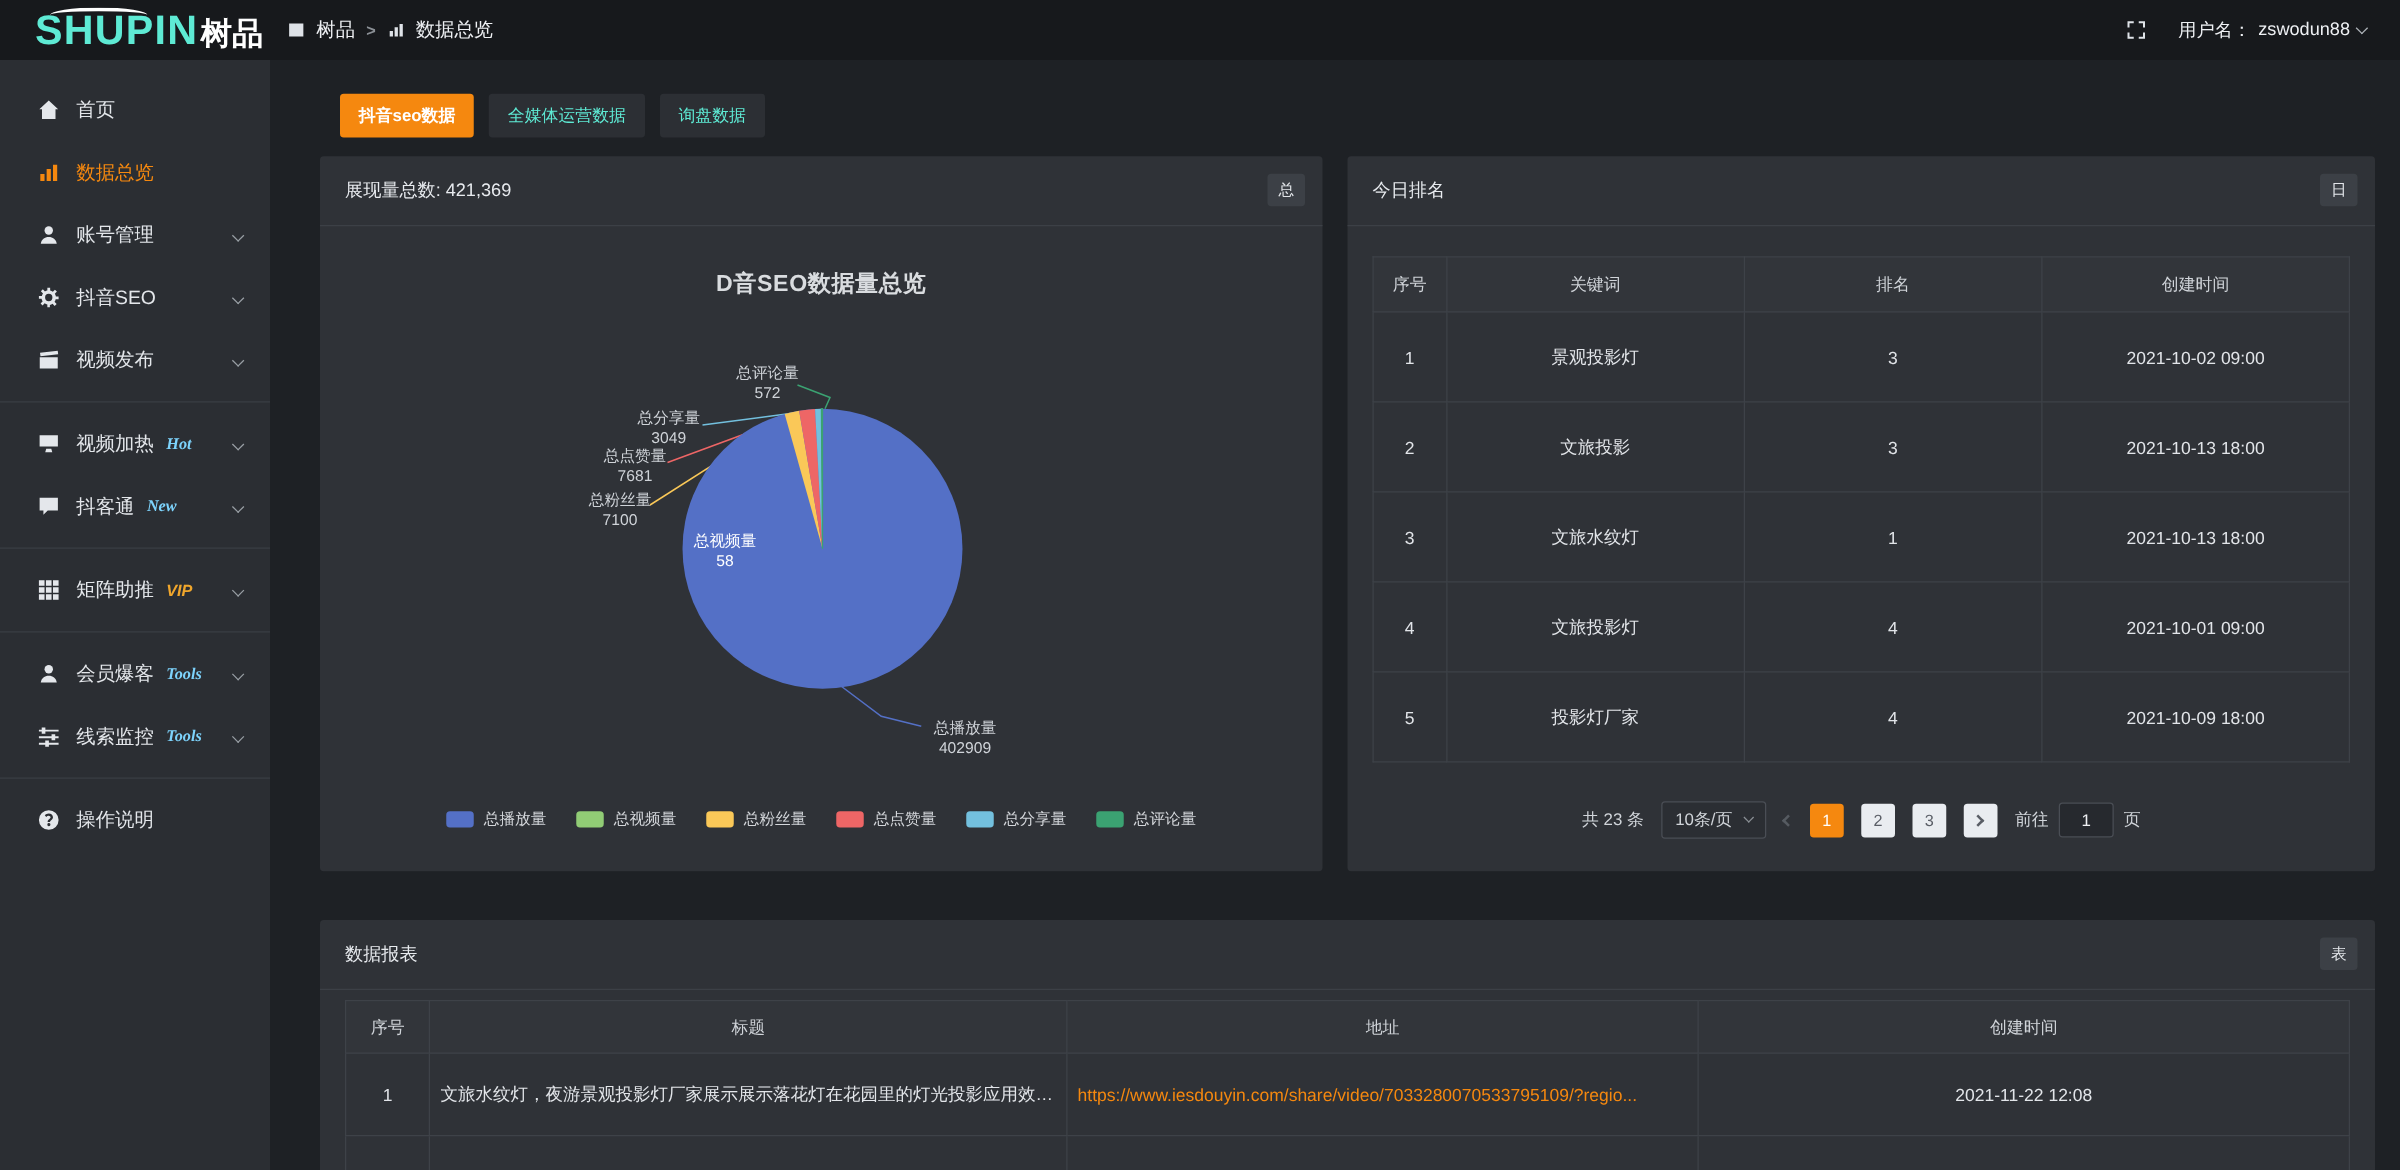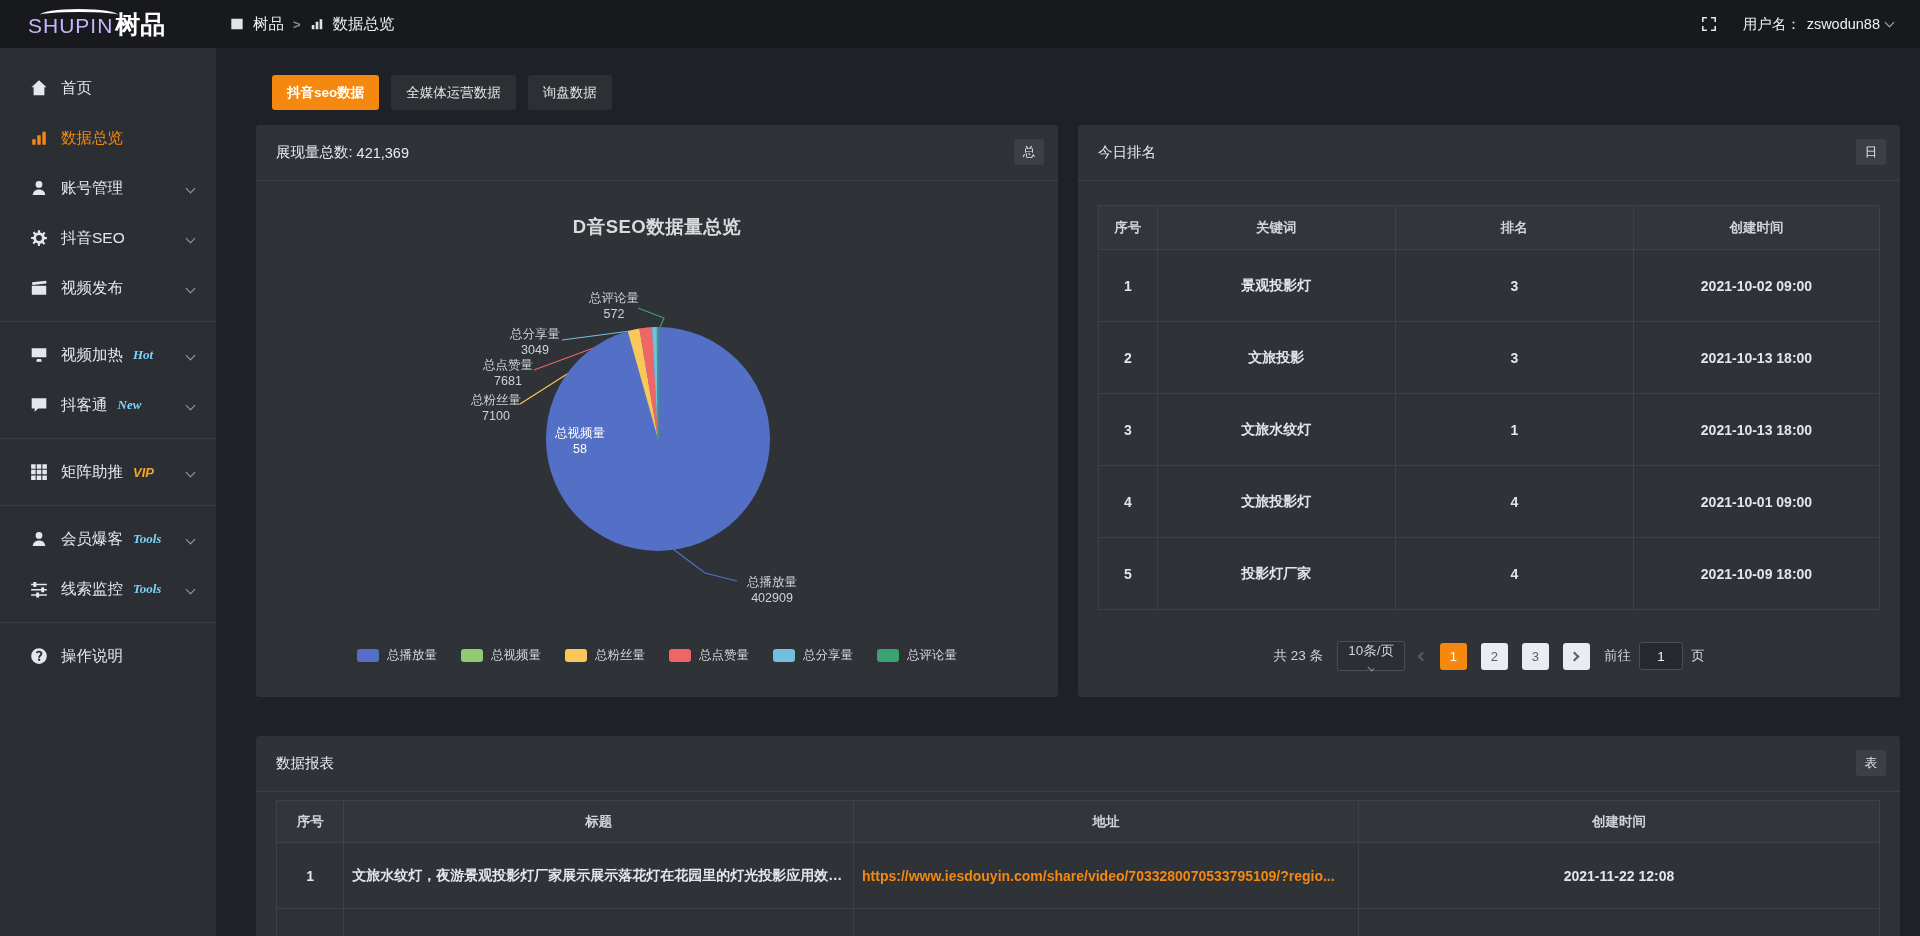--- a/index.html
+++ b/index.html
@@ -2,21 +2,21 @@
 <html><head>
 <meta charset="utf-8">
 <style>
   * { margin:0; padding:0; box-sizing:border-box; }
   html,body { width:1920px; height:936px; overflow:hidden; background:#1e2125;
     font-family:"Liberation Sans","DejaVu Sans",sans-serif; }
   
   .topbar { position:absolute; left:0; top:0; width:1920px; height:48px; background:#17191c;
     display:flex; align-items:center; color:#eef0f3; z-index:5; }
   .logo { position:relative; width:216px; padding-left:28px; display:flex; align-items:baseline; }
-  .logo-en { font-size:21px; font-weight:400; letter-spacing:1px; color:#c4b5fd; }
+  .logo-en { font-size:33px; font-weight:700; letter-spacing:1px; color:#5eead4; }
   .logo-cn { font-size:25px; font-weight:800; color:#fff; margin-left:2px; }
   .logo-arc { position:absolute; left:40px; top:1px; width:78px; height:12px;
     border-top:3px solid #fff; border-radius:50%; }
   .crumb { display:flex; align-items:center; gap:9px; font-size:15.5px; margin-left:14px; }
   .crumb .sep { color:#8b9096; font-size:13px; font-weight:700; }
   .crumb-ic { width:14px; height:14px; fill:#dfe3e8; }
   .top-right { margin-left:auto; display:flex; align-items:center; gap:26px; padding-right:27px; }
   .fs-ic { width:16px; height:16px; fill:#dfe3e8; cursor:pointer; }
   .user { display:flex; align-items:center; gap:6px; font-size:14.5px; color:#eef0f3; cursor:pointer; }
   .chev { display:inline-block; width:7px; height:7px; border-right:1.6px solid #aeb3b9;
@@ -30,21 +30,21 @@
   .sb-item.active { color:#f5880f; }
   .sb-badge { font-size:13px; font-weight:700; font-style:italic; margin-left:10px; }
   .sb-badge.red { color:#7dd3fc;font-family:Liberation Serif, serif; }
   .sb-badge.gold { color:#f0a62c; }
   .sb-arrow { margin-left:auto; width:7px; height:7px; border-right:1.5px solid #9aa0a6;
     border-bottom:1.5px solid #9aa0a6; transform:rotate(45deg); }
   .sb-div { border-top:1px solid #3a3e44; margin:8px 0; }
   
   .tabs { position:absolute; left:272px; top:75px; display:flex; gap:12px; }
   .tab { height:35px; padding:0 15px; display:flex; align-items:center; font-size:13.5px;
-    color:#e5e5e5; background:#2c2f34; border-radius:3px; cursor:pointer; }
+    color:#5eead4; background:#2c2f34; border-radius:3px; cursor:pointer; }
   .tab.active { background:#f5880f; color:#fff; font-weight:700; }
   
   .panel { position:absolute; background:#2f3237; border-radius:3px; color:#e2e5e9; }
   .panel-hd { height:56px; display:flex; align-items:center; padding:0 16px 0 20px;
     border-bottom:1px solid #3c4046; font-size:14.5px; color:#e8ebef; position:relative; }
   .corner-badge { position:absolute; right:14px; top:14px; width:30px; height:26px;
     background:#3c4046; border-radius:3px; color:#e3e6ea; font-size:12.5px;
     display:flex; align-items:center; justify-content:center; cursor:pointer; }
   #chartPanel { left:256px; top:125px; width:802px; height:572px; }
   #rankPanel  { left:1078px; top:125px; width:822px; height:572px; }
@@ -59,38 +59,38 @@
   .pie-label span { display:block; }
   .pie-label.white { color:#fff; }
   .legend { position:absolute; left:0; bottom:32px; width:100%; display:flex;
     justify-content:center; align-items:center; gap:24px; }
   .lg-item { display:flex; align-items:center; gap:8px; font-size:12.5px; color:#d4d7db; cursor:pointer; }
   .sw { width:22px; height:13px; border-radius:3px; }
   .sw0{background:#5470c6}.sw1{background:#91cc75}.sw2{background:#fac858}
   .sw3{background:#ee6666}.sw4{background:#73c0de}.sw5{background:#3ba272}
   
   table { border-collapse:collapse; table-layout:fixed; }
-  th,td { border:1px solid #3e4248; text-align:center; color:#e2e5e9; font-weight:700; }
+  th,td { border:1px solid #3e4248; text-align:center; color:#e2e5e9; font-weight:400; }
   th { font-size:13.5px; color:#d0d4d9; background:rgba(255,255,255,0.015); }
   td { font-size:14px; }
   .rank-table { position:absolute; left:20px; top:80px; width:782px; }
   .rank-table th { height:44px; }
   .rank-table td { height:72px; }
   .report-table { position:absolute; left:20px; top:64px; width:1604px; }
   .report-table th { height:42px; }
   .report-table td { height:66px; }
   .cell-left { text-align:left; padding:0 8px; white-space:nowrap; overflow:hidden;
     text-overflow:ellipsis; }
   .link { color:#f5880f; cursor:pointer; }
   .cut-row td { height:40px; }
   
   .pager { position:absolute; left:0; bottom:26px; width:100%; display:flex;
     justify-content:center; align-items:center; gap:14px; font-size:13.5px; color:#d0d4d9; }
   .size-sel { display:flex; align-items:center; gap:10px; border:1px solid #4a4e55;
-    border-radius:3px; height:30px; padding:0 10px; background:#2b2e33; cursor:pointer;flex-direction:column; }
+    border-radius:3px; height:30px; padding:0 10px; background:#2b2e33; cursor:pointer; }
   .size-sel .chev { border-color:#8b9096; width:6px; height:6px; }
   .pg-arrow { display:inline-block; width:7px; height:7px; border-right:2px solid #565b61;
     border-bottom:2px solid #565b61; }
   .pg-arrow.left { transform:rotate(135deg); }
   .pg-btn { min-width:27px; height:27px; border-radius:3px; background:#e9ecf0; color:#5a5e66;
     display:flex; align-items:center; justify-content:center; font-size:13px; cursor:pointer; }
   .pg-btn.active { background:#f5880f; color:#fff; }
   .pg-btn .nx { width:7px; height:7px; border-right:2px solid #5a5e66;
     border-bottom:2px solid #5a5e66; transform:rotate(-45deg); margin-left:-3px; }
   .goto { display:flex; align-items:center; gap:8px; }

